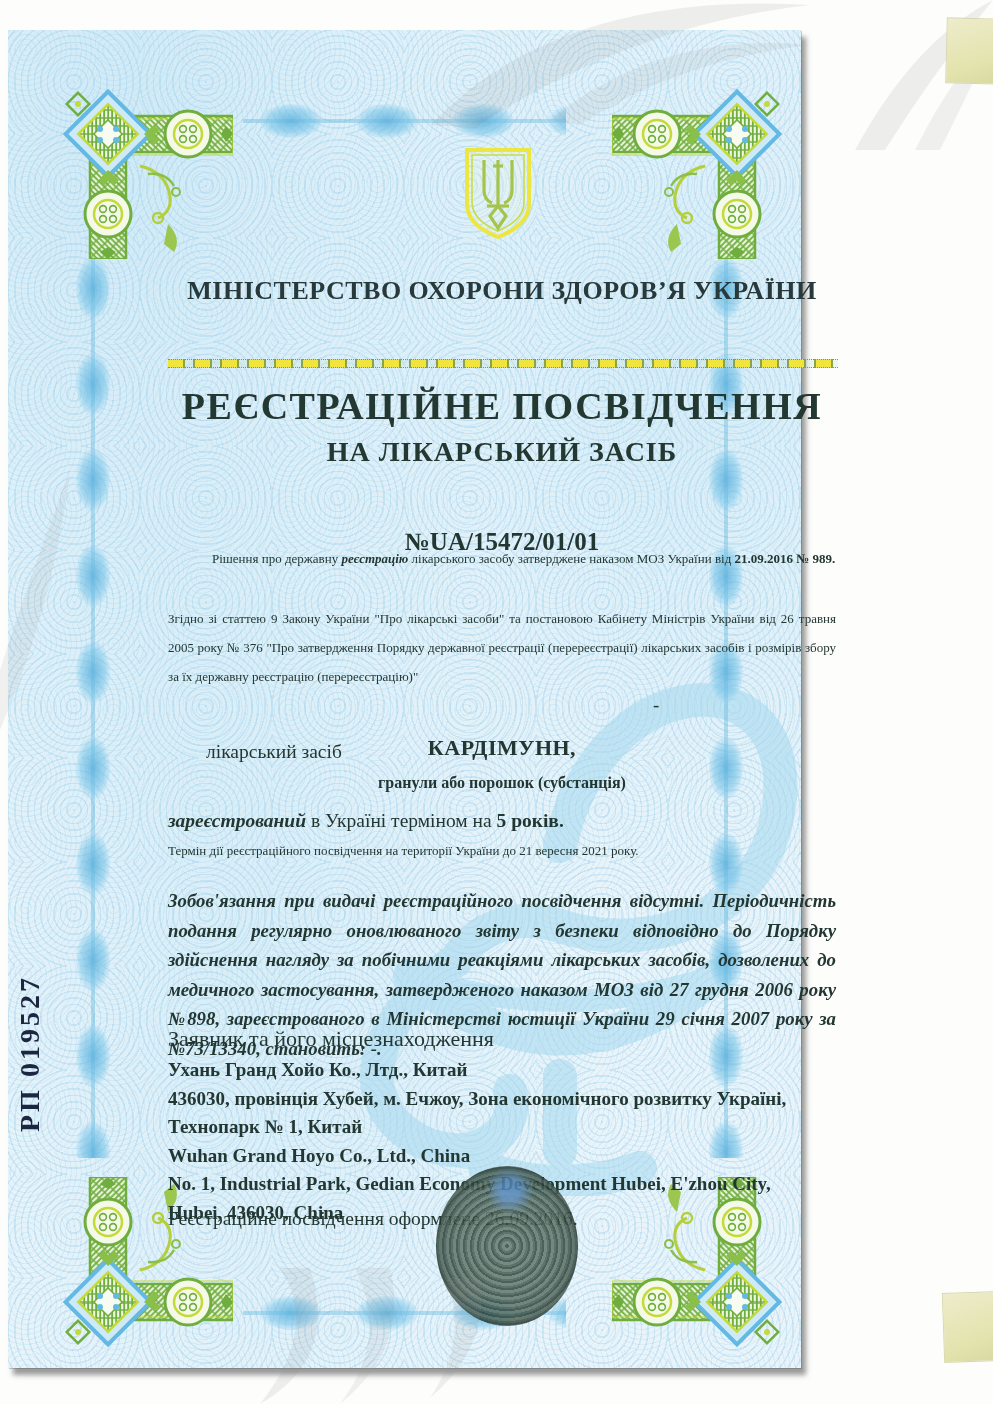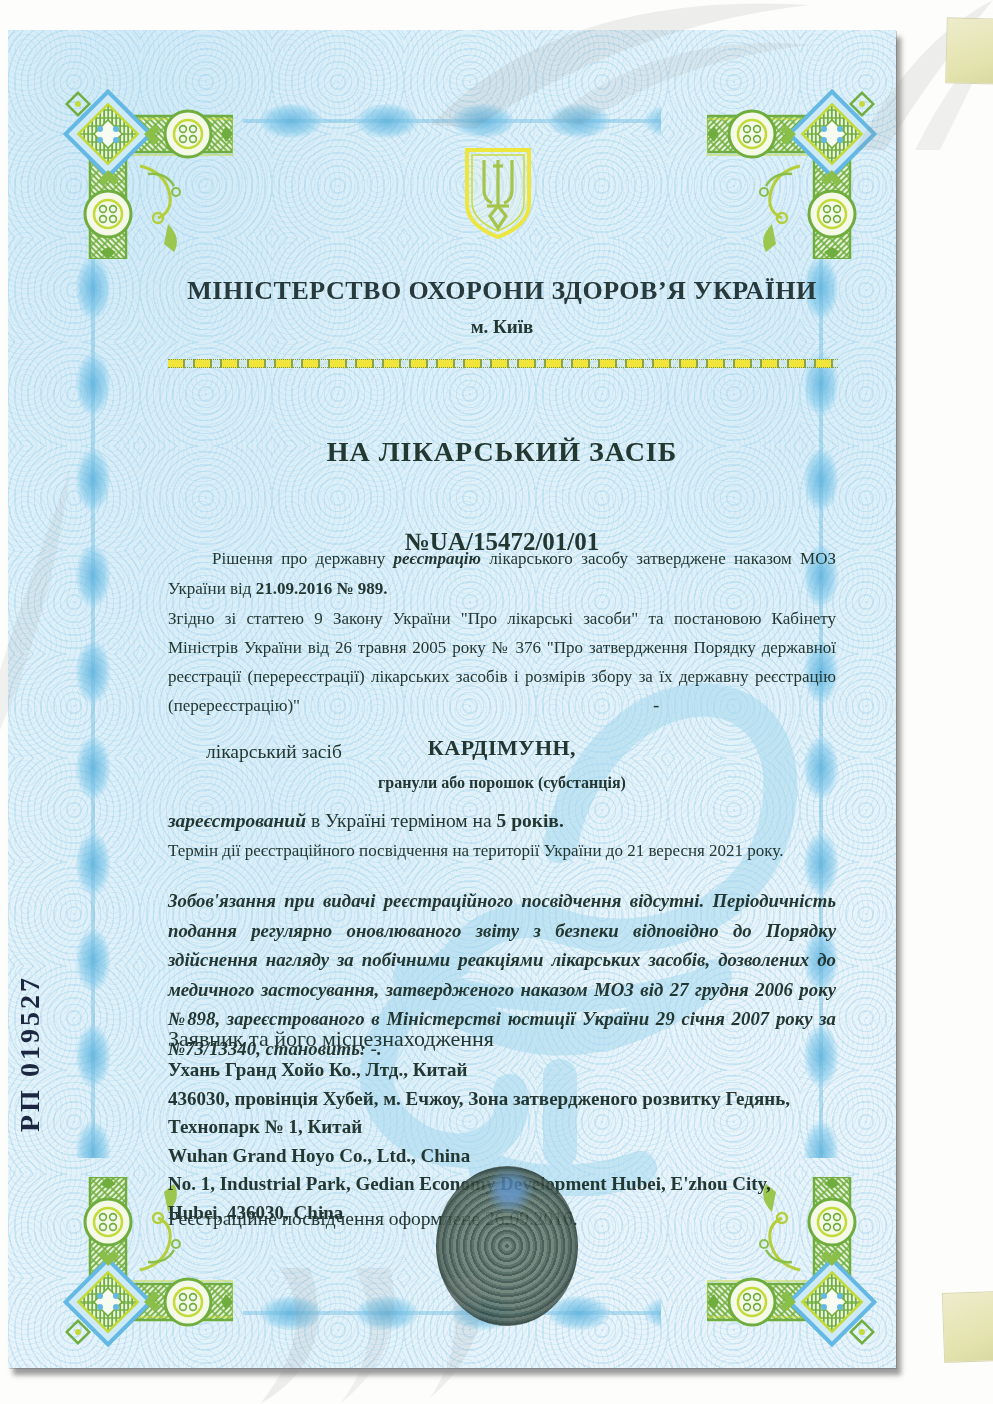--- a/index.html
+++ b/index.html
@@ -2,21 +2,21 @@
 <html><head>
 <meta charset="utf-8">
 <style>
   html,body{margin:0;padding:0;}
   body{
     width:993px;height:1404px;position:relative;overflow:hidden;
     background:#fdfdfc;font-family:"Liberation Serif", serif;
   }
   
   .page{
-    position:absolute;left:8px;top:30px;width:888px;height:1338px;
+    position:absolute;left:8px;top:30px;width:793px;height:1338px;
     background-color:#e9f4fa;
     background-image:
       radial-gradient(ellipse at 15% 8%, rgba(150,210,238,.30), transparent 45%),
       radial-gradient(ellipse at 85% 25%, rgba(150,210,238,.22), transparent 40%),
       radial-gradient(ellipse at 30% 70%, rgba(150,210,238,.20), transparent 45%),
       repeating-radial-gradient(circle at 50% 50%, rgba(120,192,228,.26) 0 1.5px, rgba(255,255,255,0) 1.5px 6.5px),
       repeating-radial-gradient(circle at 20% 30%, rgba(120,192,228,.16) 0 1.2px, rgba(255,255,255,0) 1.2px 5px);
     background-size:auto,auto,auto,132px 104px,88px 66px;
     box-shadow:5px 7px 5px rgba(75,75,75,.55), 1px 1px 0 rgba(120,140,150,.4);
   }
@@ -57,21 +57,21 @@
   .ministry{top:246px;font-size:26px;font-weight:bold;letter-spacing:.5px;color:#27393a;}
   .city{top:286px;font-size:19px;font-weight:bold;}
   .dashline{
     position:absolute;z-index:3;left:160px;width:670px;top:329px;height:7px;
     background:repeating-linear-gradient(90deg,#f1e43a 0 15px,#8aa44a 15px 17px,rgba(210,230,215,.35) 17px 25px,#8aa44a 25px 27px);
     border-top:1px dotted #7d9a48;border-bottom:1px dotted #7d9a48;
   }
   .title1{top:354px;font-size:38px;font-weight:bold;letter-spacing:1.5px;color:#243832;}
   .title2{top:406px;font-size:28px;font-weight:bold;letter-spacing:1px;color:#243832;}
   .regnum{top:474px;font-size:25px;font-weight:bold;margin-top:24px;}
-  .body-par{font-size:17px;line-height:30px;}
+  .body-par{font-size:13px;line-height:30px;}
   .p-decision{top:514px;text-indent:44px;}
   .p-law{top:574px;line-height:29px;}
   .p-law-inner{text-indent:44px;}
   .medlabel{top:676px;padding-left:38px;font-size:19.5px;margin-top:35px;}
   .dashmark{top:664px;left:645px;font-size:19px;}
   .drugname{top:705px;font-size:22px;font-weight:bold;letter-spacing:.5px;}
   .drugform{top:744px;font-size:16px;font-weight:bold;}
   .regline{top:776px;font-size:19.5px;}
   .p-term{top:806px;line-height:30px;}
   .p-oblig{top:856px;font-size:18.8px;line-height:29.5px;font-style:italic;font-weight:bold;}
@@ -203,22 +203,22 @@
       <path d="M38,14 V60"></path>
       <path d="M24,14 V44 Q24,54 32,57"></path>
       <path d="M52,14 V44 Q52,54 44,57"></path>
       <path d="M27,60 H49"></path>
       <path d="M38,60 l8,10 l-8,12 l-8,-12 z"></path>
       <path d="M33,20 h10"></path>
     </g>
   </svg>
 
   <div class="txt col center ministry">МІНІСТЕРСТВО ОХОРОНИ ЗДОРОВ’Я УКРАЇНИ</div>
-  <div class="txt col center city">м. Київ</div>
   <div class="dashline"></div>
+  <div class="txt col center title1">РЕЄСТРАЦІЙНЕ ПОСВІДЧЕННЯ</div>
   <div class="txt col center title2">НА ЛІКАРСЬКИЙ ЗАСІБ</div>
   <div class="txt col center regnum">№UA/15472/01/01</div>
 
   <div class="txt col just body-par p-decision">
     <span>Рішення про державну </span><bi>реєстрацію</bi><span> лікарського засобу затверджене наказом МОЗ України від </span><b>21.09.2016 № 989.</b>
   </div>
 
   <div class="txt col just body-par p-law">
     <span class="p-law-inner">Згідно зі статтею 9 Закону України "Про лікарські засоби" та постановою Кабінету Міністрів України від 26 травня 2005 року № 376 "Про затвердження Порядку державної реєстрації (перереєстрації) лікарських засобів і розмірів збору за їх державну реєстрацію (перереєстрацію)"</span>
   </div>
@@ -234,21 +234,21 @@
   </div>
 
   <div class="txt col just body-par p-term">Термін дії реєстраційного посвідчення на території України до 21 вересня 2021 року.</div>
 
   <div class="txt col just p-oblig">Зобов'язання при видачі реєстраційного посвідчення відсутні. Періодичність подання регулярно оновлюваного звіту з безпеки відповідно до Порядку здійснення нагляду за побічними реакціями лікарських засобів, дозволених до медичного застосування, затвердженого наказом МОЗ від 27 грудня 2006 року №898, зареєстрованого в Міністерстві юстиції України 29 січня 2007 року за №73/13340, становить: -.</div>
 
   <div class="txt col applicant-label">Заявник та його місцезнаходження</div>
 
   <div class="txt col address">
     <div>Ухань Гранд Хойо Ко., Лтд., Китай</div>
-    <div>436030, провінція Хубей, м. Ечжоу, Зона затвердженого розвитку Гедянь,</div>
+    <div>436030, провінція Хубей, м. Ечжоу, Зона економічного розвитку Україні,</div>
     <div>Технопарк № 1, Китай</div>
     <div>Wuhan Grand Hoyo Co., Ltd., China</div>
     <div>No. 1, Industrial Park, Gedian Economy Development Hubei, E'zhou City,</div>
     <div>Hubei, 436030, China</div>
   </div>
 
   <div class="txt col issued">Реєстраційне посвідчення оформлене 26.09.2016.</div>
 
   <div class="stamp"></div>
 </div>

